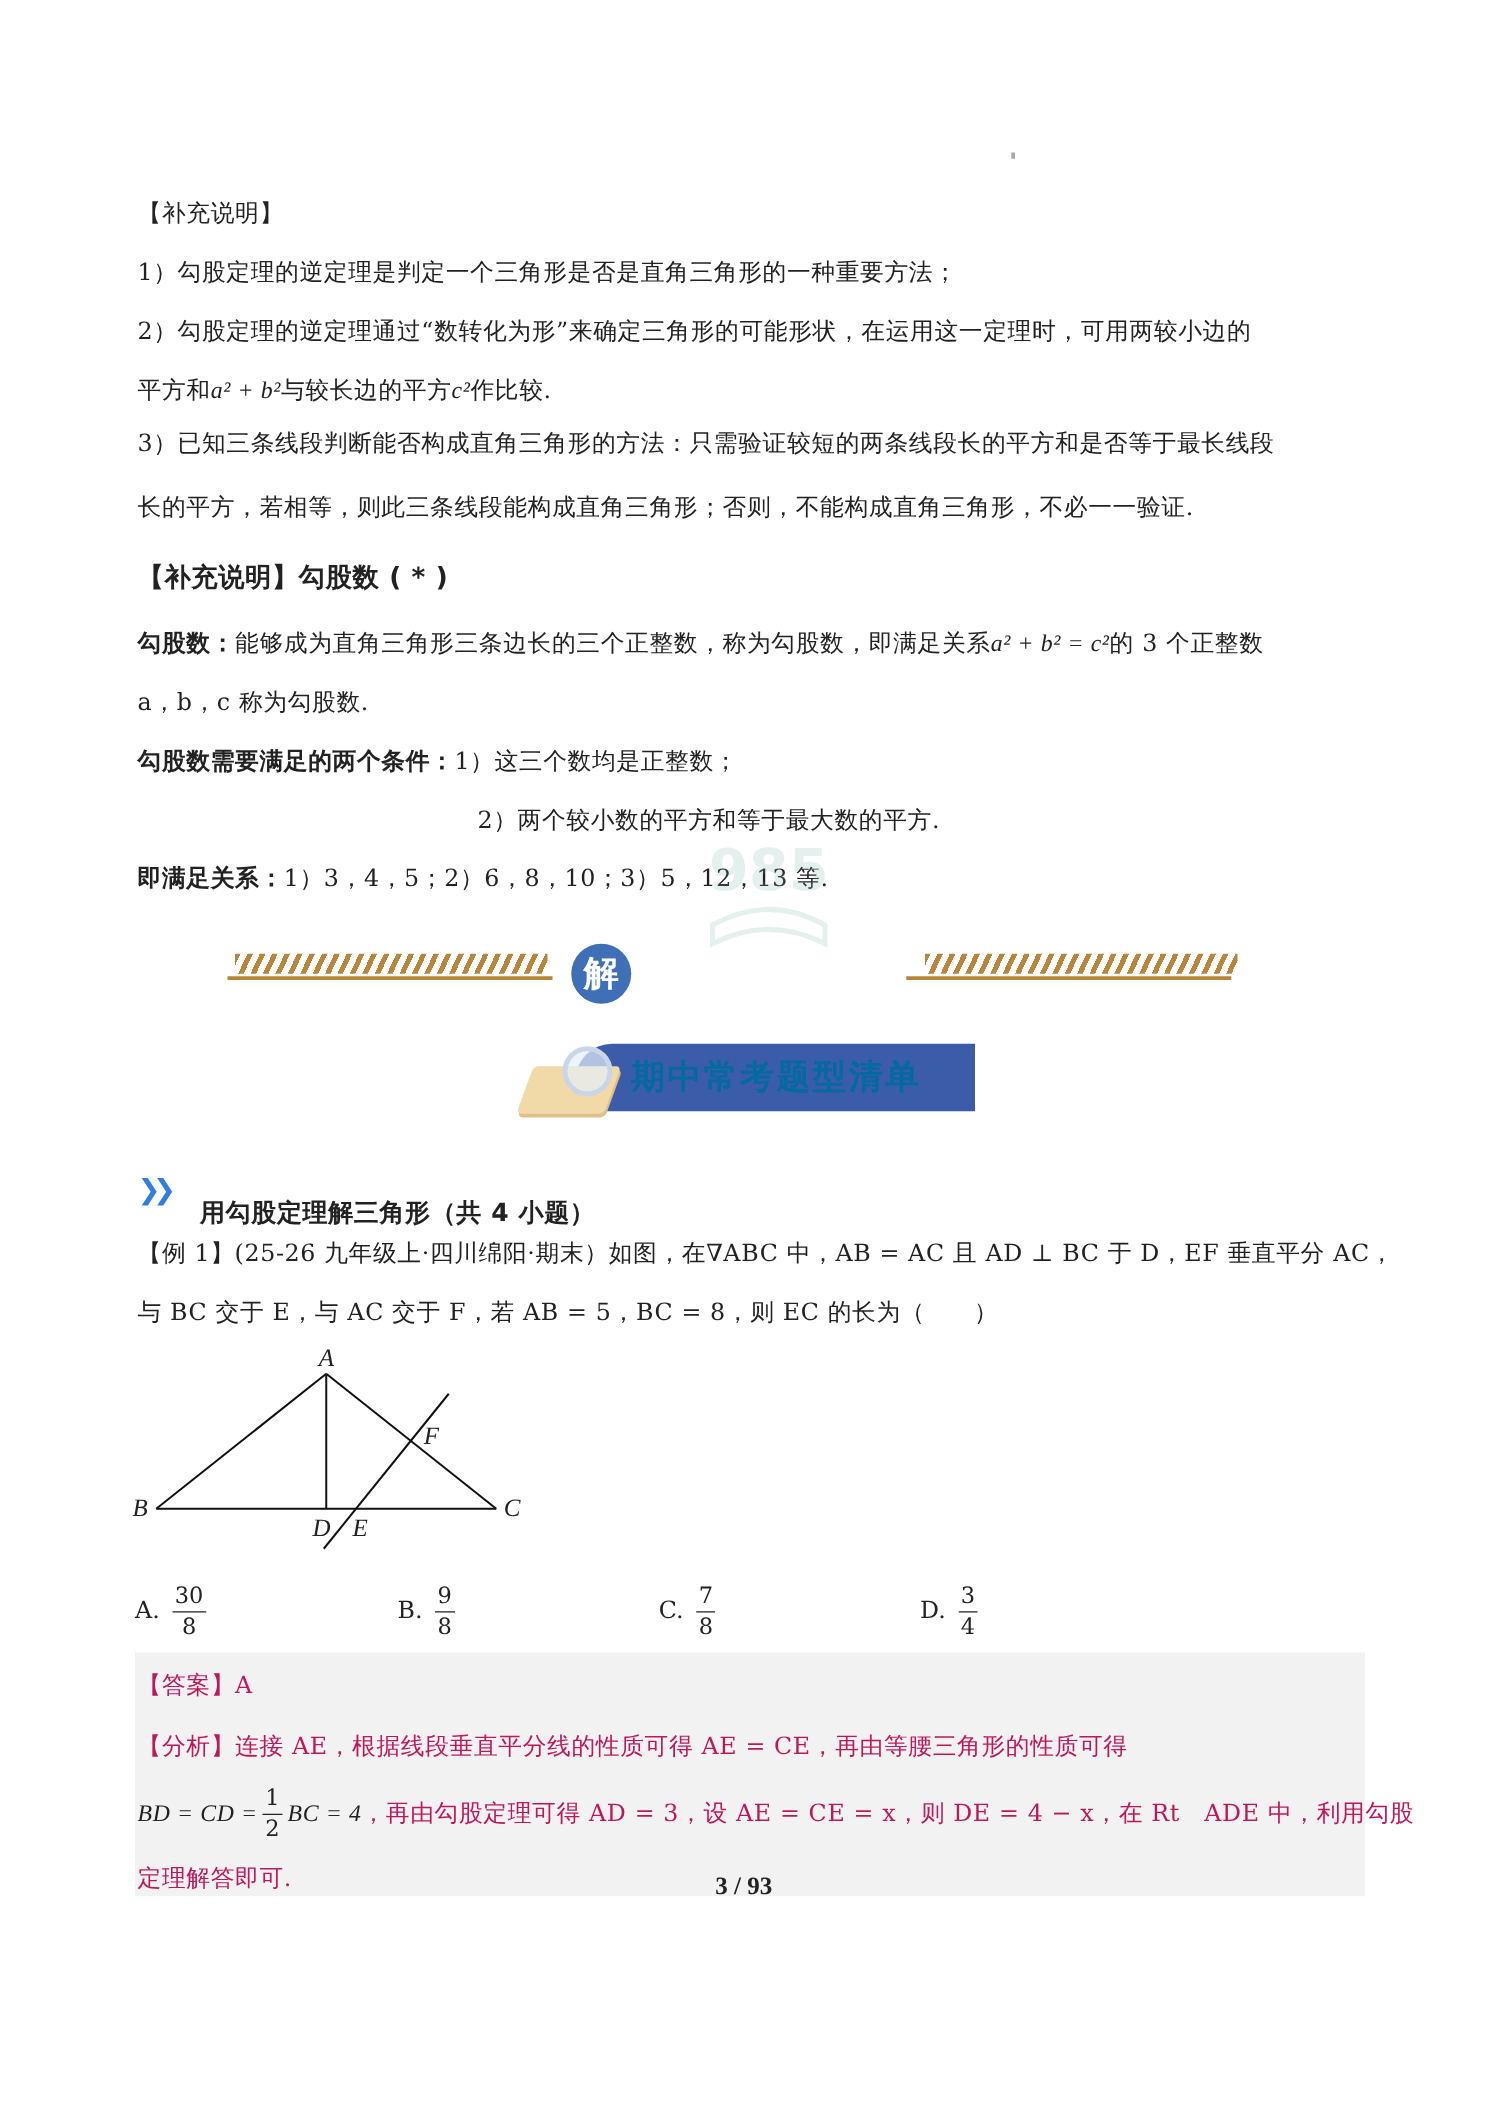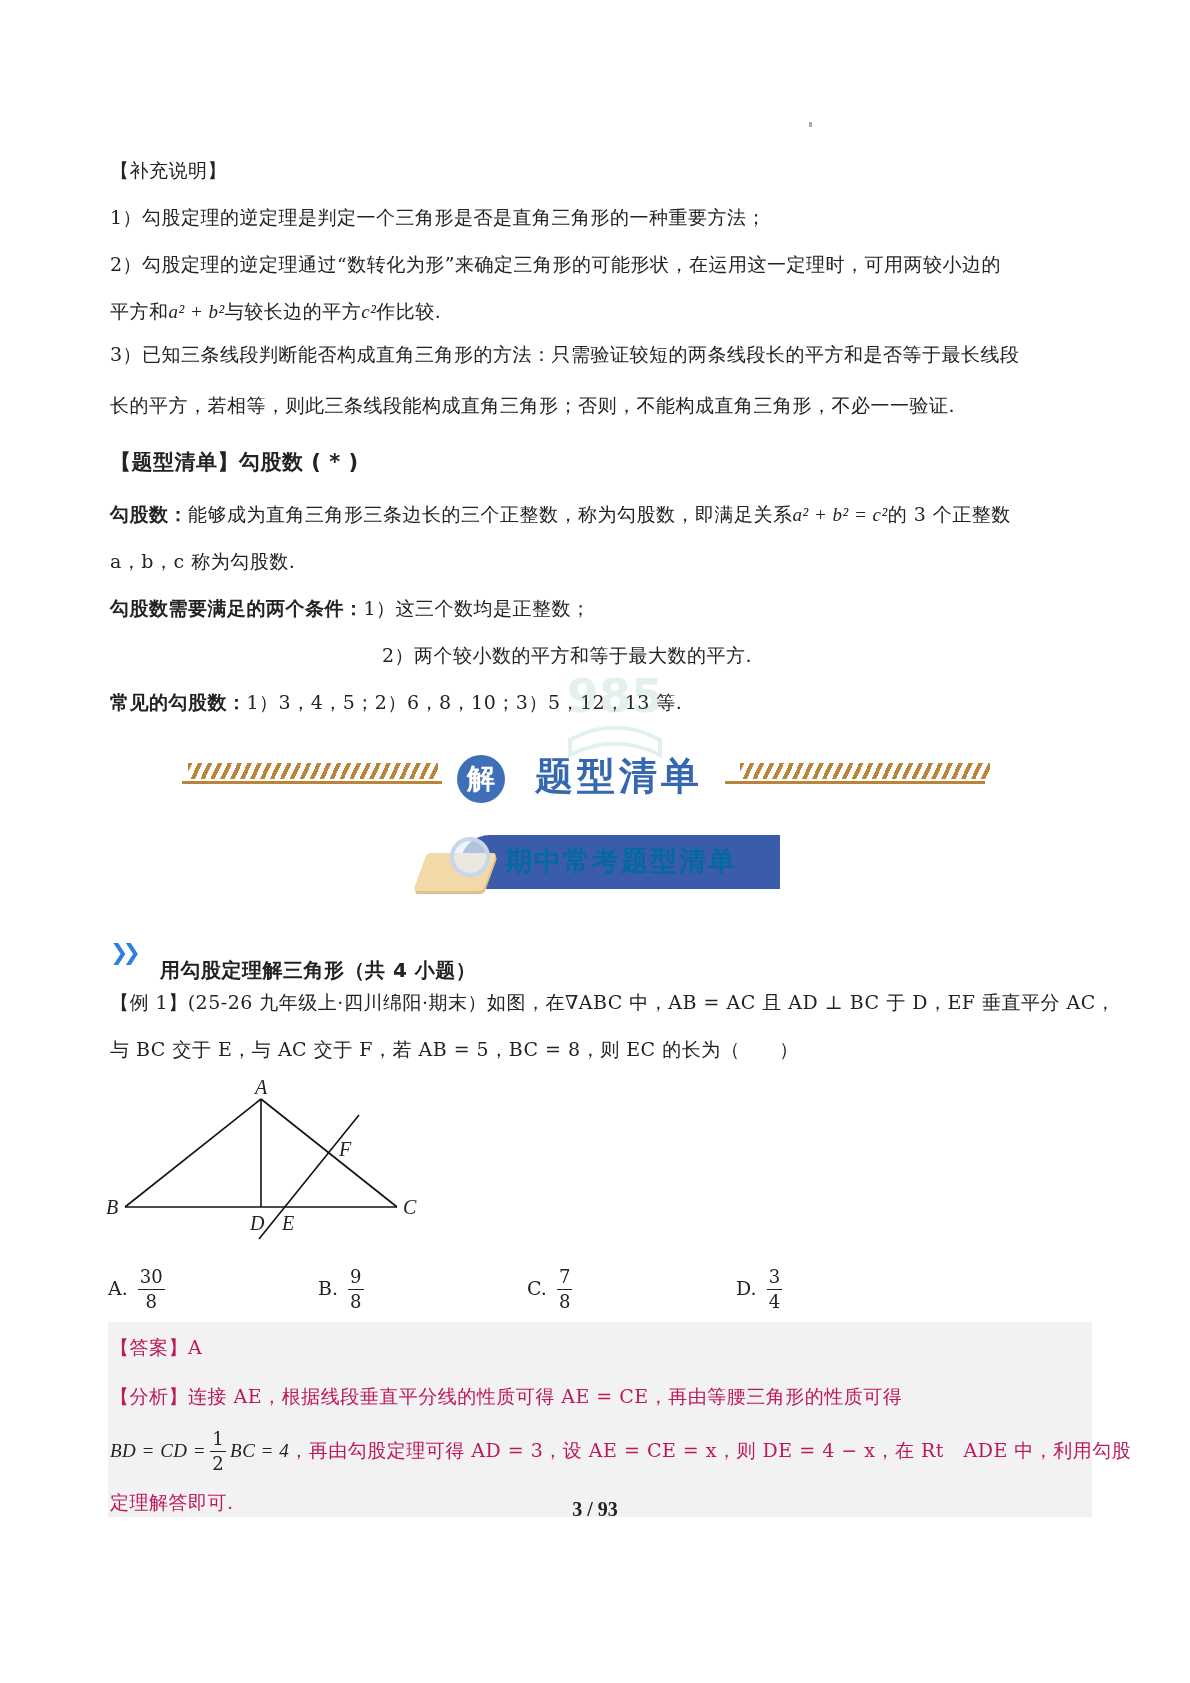--- a/index.html
+++ b/index.html
@@ -48,43 +48,42 @@
 
 <div class="line" style="top:158px;">【补充说明】</div>
 <div class="line" style="top:205px;">1）勾股定理的逆定理是判定一个三角形是否是直角三角形的一种重要方法；</div>
 <div class="line" style="top:252px;">2）勾股定理的逆定理通过“数转化为形”来确定三角形的可能形状，在运用这一定理时，可用两较小边的</div>
 <div class="line" style="top:299px;">
   <span>平方和</span><span class="it">a² + b²</span><span>与较长边的平方</span><span class="it">c²</span><span>作比较.</span>
 </div>
 <div class="line" style="top:342px;">3）已知三条线段判断能否构成直角三角形的方法：只需验证较短的两条线段长的平方和是否等于最长线段</div>
 <div class="line" style="top:393px;">长的平方，若相等，则此三条线段能构成直角三角形；否则，不能构成直角三角形，不必一一验证.</div>
 
-<div class="line heading" style="top:448px;">【题型清单】勾股数 ( * )</div>
+<div class="line heading" style="top:448px;">【补充说明】勾股数 ( * )</div>
 <div class="line" style="top:502px;">
   <span class="bold">勾股数：</span><span>能够成为直角三角形三条边长的三个正整数，称为勾股数，即满足关系</span><span class="it">a² + b² = c²</span><span>的 3 个正整数</span>
 </div>
 <div class="line" style="top:549px;">a，b，c 称为勾股数.</div>
 <div class="line" style="top:596px;">
   <span class="bold">勾股数需要满足的两个条件：</span><span>1）这三个数均是正整数；</span>
 </div>
 <div class="line" style="top:643px;left:382px;">2）两个较小数的平方和等于最大数的平方.</div>
 <div class="line" style="top:690px;">
-  <span class="bold">常见的勾股数：</span><span>1）3，4，5；2）6，8，10；3）5，12，13 等.</span>
+  <span class="bold">即满足关系：</span><span>1）3，4，5；2）6，8，10；3）5，12，13 等.</span>
 </div>
 
 <svg class="watermark" viewBox="0 0 120 120">
   <text x="60" y="52" text-anchor="middle" font-size="46" fill="#6ab0a0" font-family="DejaVu Sans" font-weight="bold">985</text>
   <path d="M15 80 Q60 55 105 80 L105 95 Q60 72 15 95 Z" fill="none" stroke="#6ab0a0" stroke-width="4"></path>
 </svg>
 
 <div class="banner">
   <div class="stripe" style="left:8px;"></div>
   <div class="stripe-under" style="left:2px;"></div>
   <div class="jie-circle">解</div>
-  <div class="banner-title">题型清单</div>
   <div class="stripe" style="left:560px;"></div>
   <div class="stripe-under" style="left:545px;"></div>
 </div>
 
 <div class="sub-banner">
   <div class="sub-pill"></div>
   <div class="book"></div>
   <div class="lens"></div>
   <div class="sub-text">期中常考题型清单</div>
 </div>

